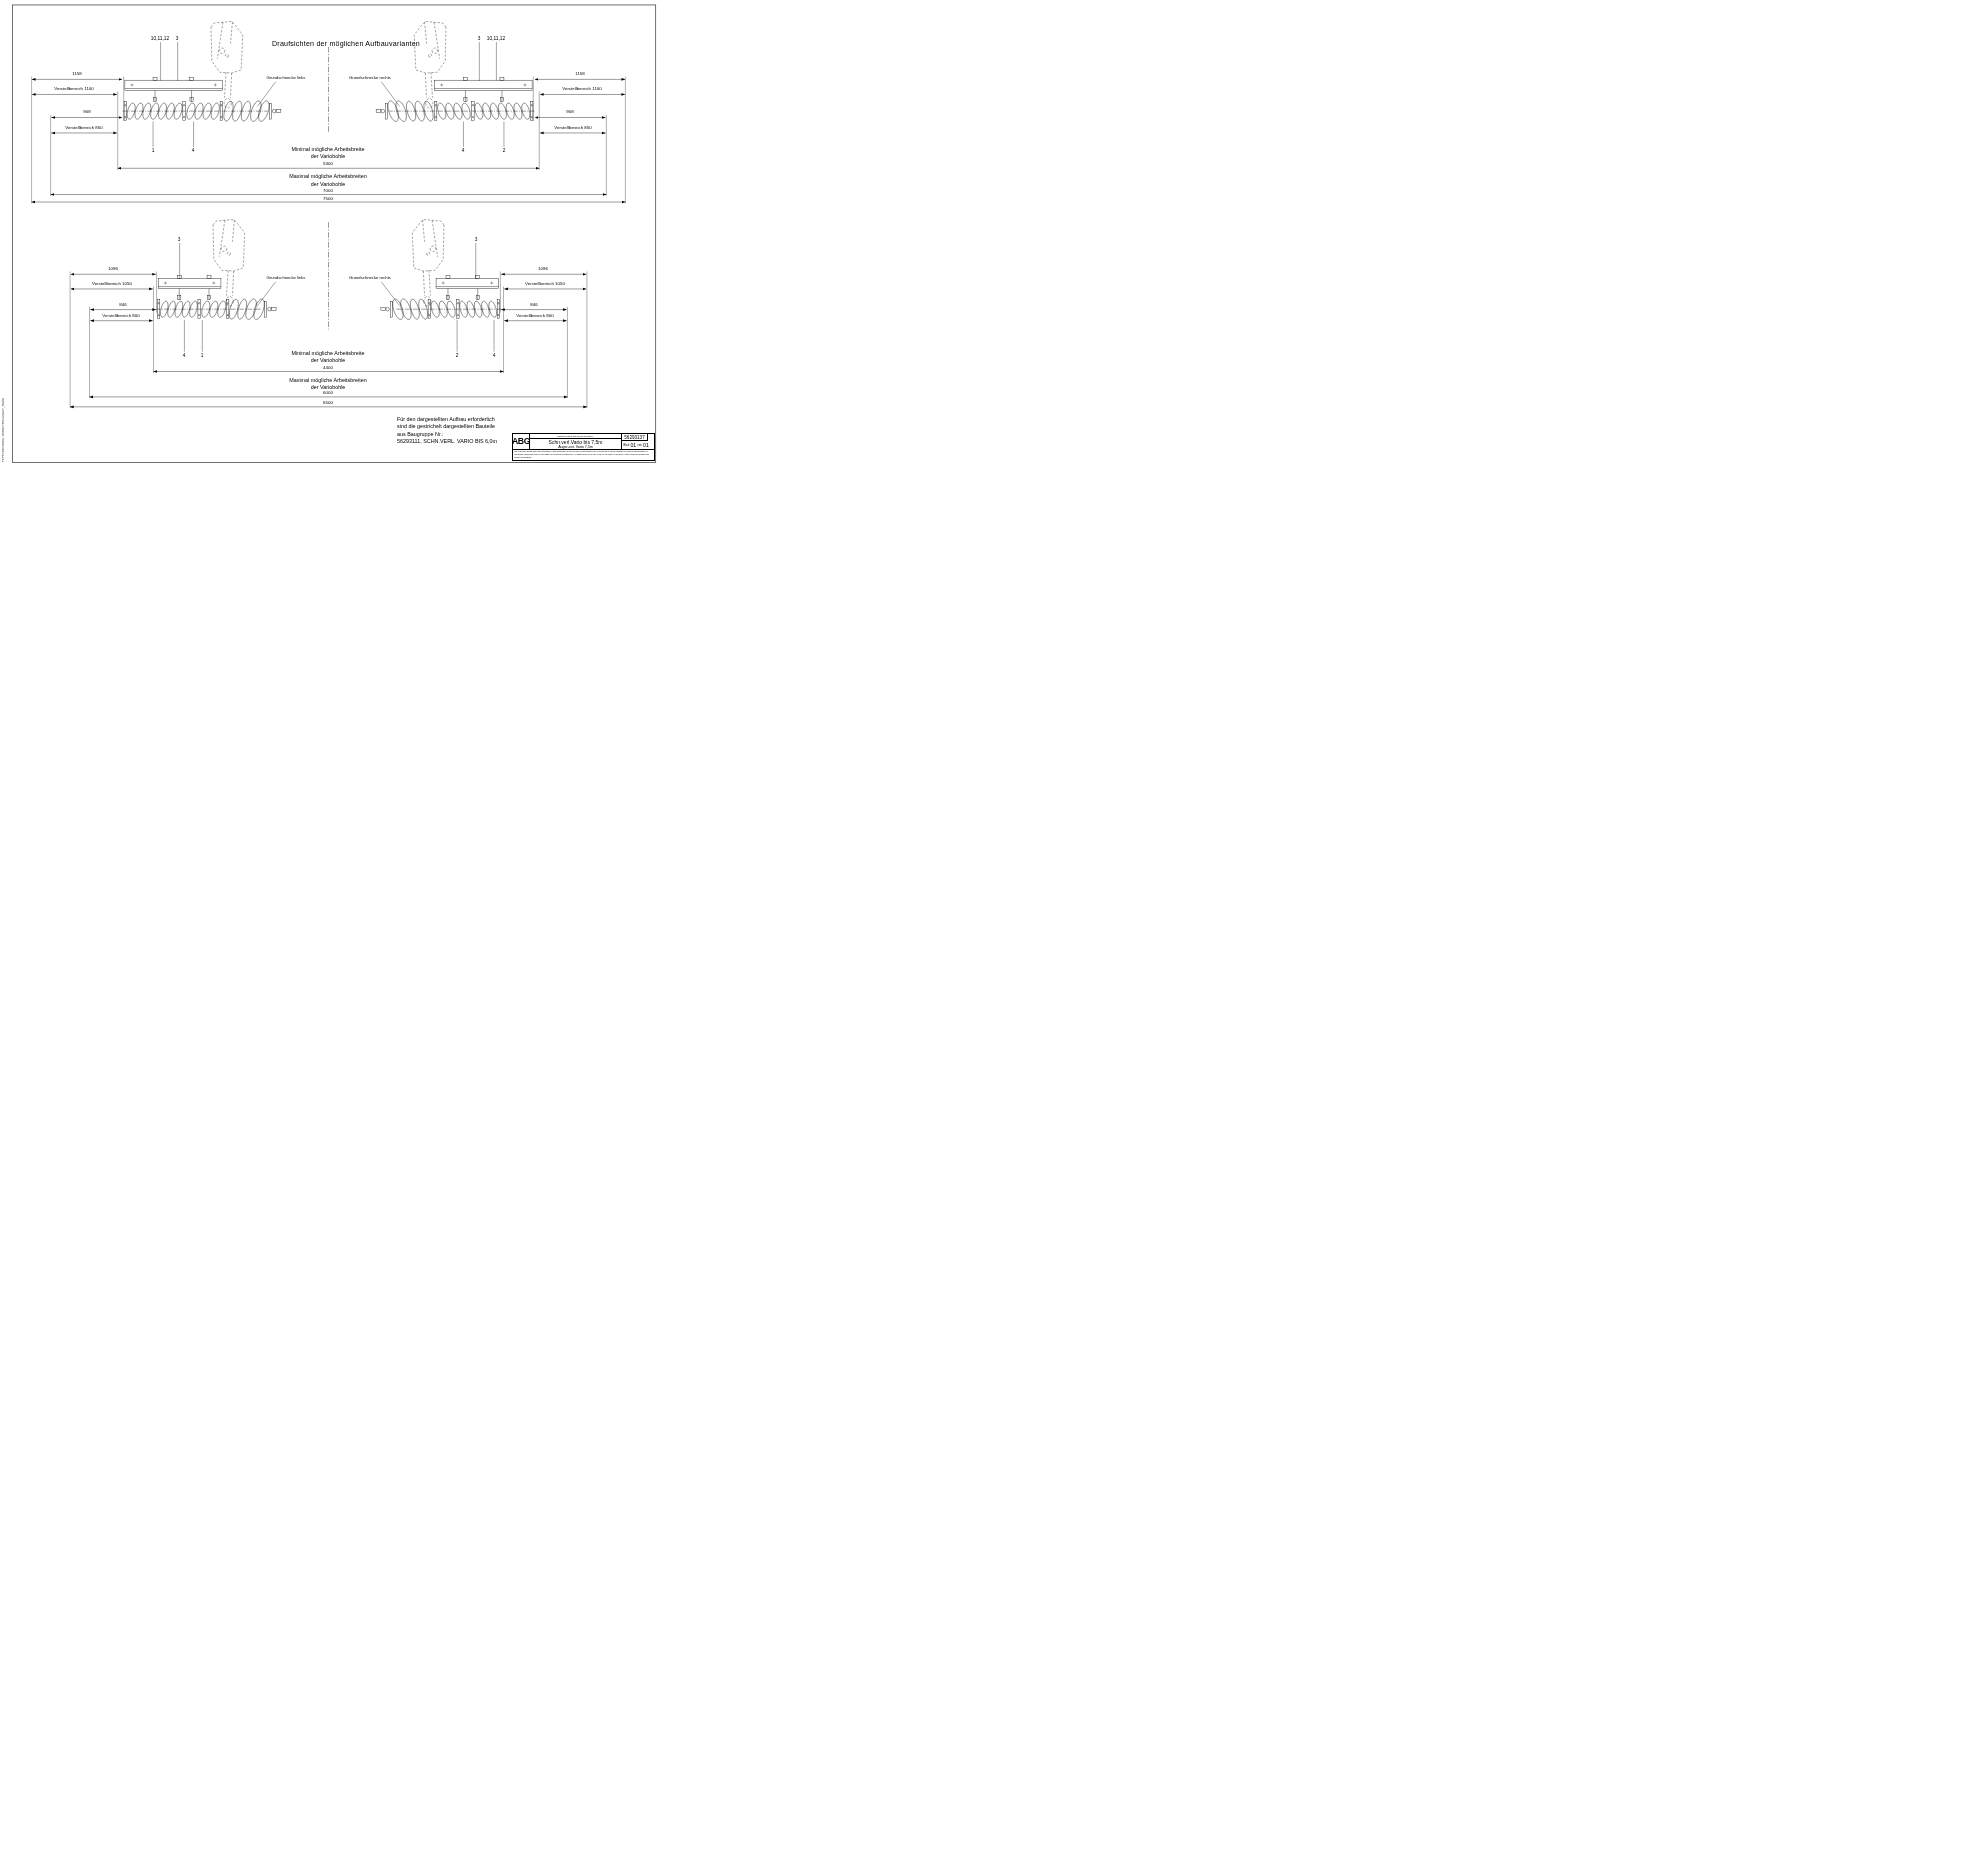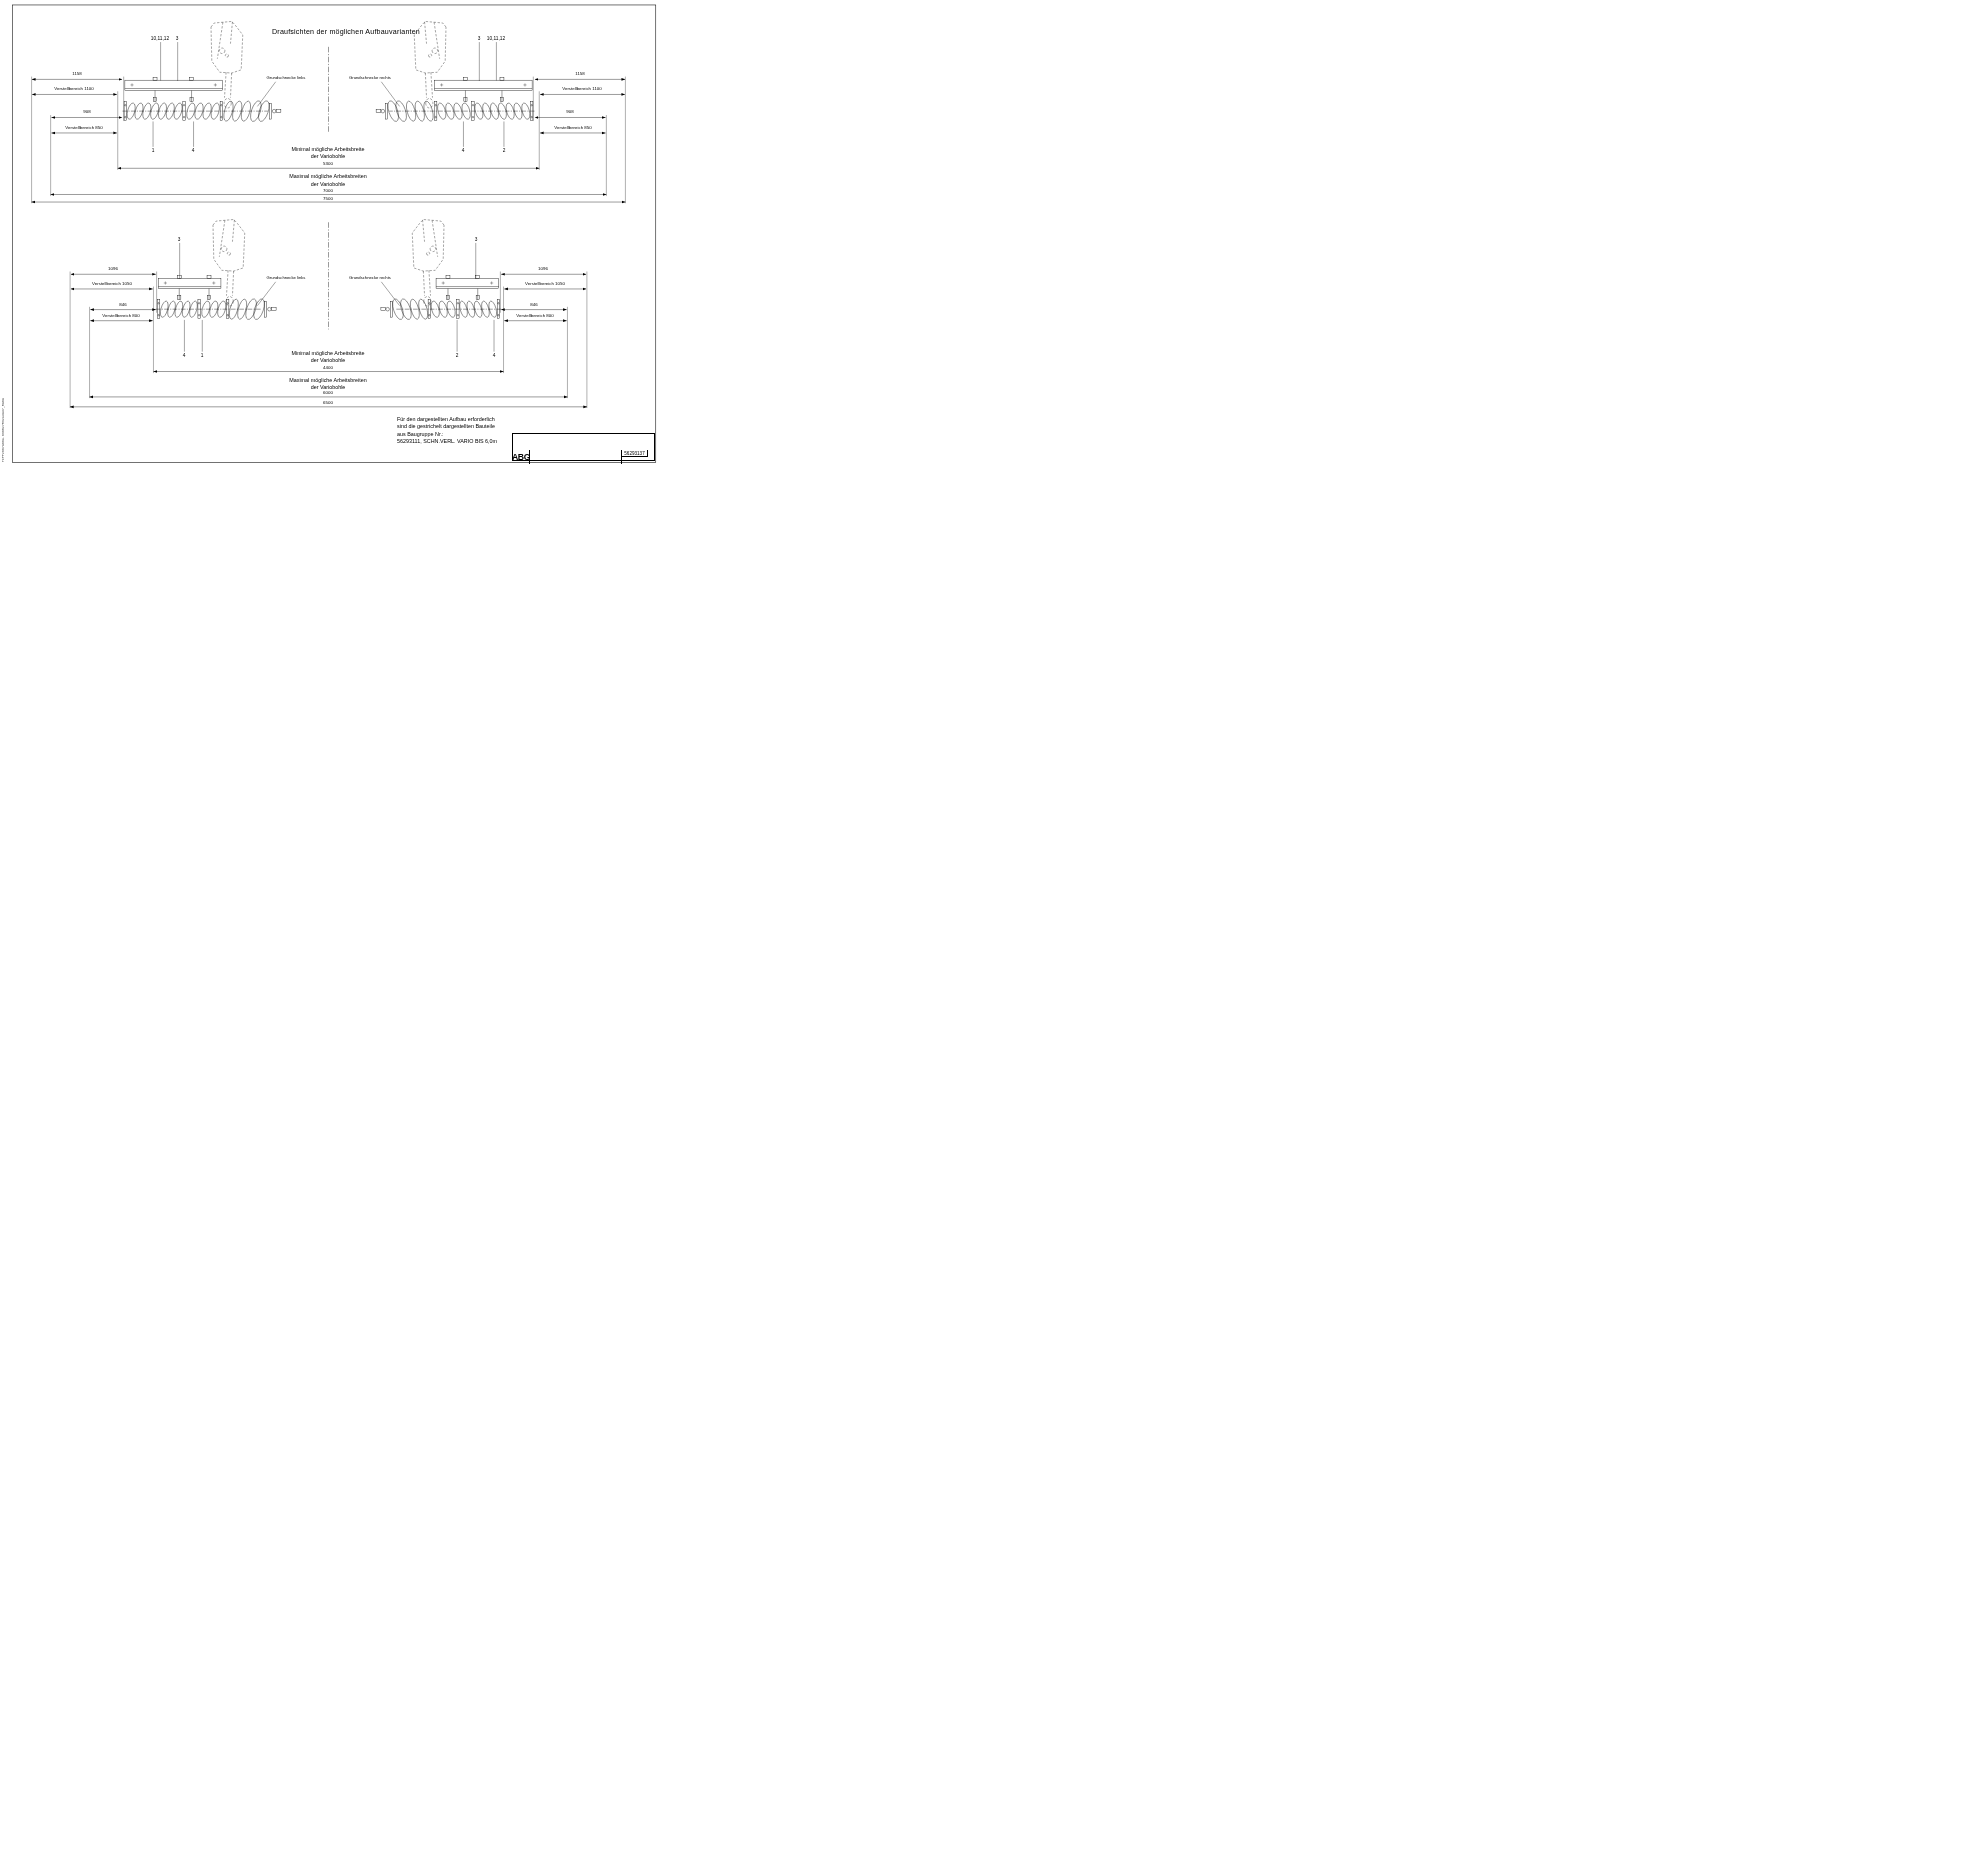--- a/index.html
+++ b/index.html
@@ -12,21 +12,21 @@
   .val{font-size:4.4px;}
   .callout{font-size:4.8px;}
   .gs{font-size:4.2px;}
   .pagetitle{font-size:7.1px;letter-spacing:0.2px;}
   .note{font-size:5.4px;}
   .vcode{font-size:3px;letter-spacing:0.2px;transform:rotate(-90deg);transform-origin:0 0;
          font-family:"Liberation Mono","DejaVu Sans Mono",monospace;color:#333;}
   svg{position:absolute;left:0;top:0;}
   
   #tb{position:absolute;left:512px;top:433px;width:143px;height:28px;border:0.8px solid #000;box-sizing:border-box;background:#fff;}
-  #tb *{box-sizing:border-box;margin-top:16px;}
+  #tb *{box-sizing:border-box;}
   .tb-abg{position:absolute;left:0;top:0;width:17px;height:14.7px;border-right:0.8px solid #000;
           display:flex;align-items:center;justify-content:center;
           font-weight:900;font-size:8.7px;letter-spacing:-0.4px;font-family:"Liberation Sans",sans-serif;}
   .tb-mid{position:absolute;left:17px;top:0;width:92px;height:14.7px;border-right:0.8px solid #000;}
   .tb-prot{position:absolute;left:0;top:0;width:100%;height:4.8px;border-bottom:0.6px solid #000;
            font-size:2.2px;display:flex;align-items:center;justify-content:center;}
   .tb-tit{position:absolute;left:0;top:4.8px;width:100%;height:10px;display:flex;flex-direction:column;align-items:center;justify-content:center;}
   .tb-tit .de{font-size:5px;}
   .tb-tit .en{font-size:3.6px;margin-top:0.4px;}
   .tb-num{position:absolute;left:109px;top:0;width:26px;height:7.1px;border-right:0.6px solid #000;border-bottom:0.6px solid #000;
@@ -333,21 +333,21 @@
             <circle cx="168" cy="-152" r="7"></circle>
             <circle cx="180" cy="-140" r="4"></circle>
             <line x1="178" y1="-98" x2="174" y2="-34"></line>
             <line x1="192" y1="-96" x2="189" y2="-34"></line>
             <ellipse cx="182" cy="-20" rx="9" ry="12"></ellipse>
           </g>
         </g>
     </g>
   </svg>
 
-  <div class="t c pagetitle" style="left:346px;top:29px">Draufsichten der möglichen Aufbauvarianten</div>
+  <div class="t c pagetitle" style="left:346px;top:41px">Draufsichten der möglichen Aufbauvarianten</div>
 
   <div class="t c dim" style="left:77px;top:72px">1158</div>
   <div class="t c dim" style="left:74px;top:87px">Verstellbereich 1100</div>
   <div class="t c dim" style="left:87px;top:110px">908</div>
   <div class="t c dim" style="left:84px;top:126px">Verstellbereich 850</div>
 
   <div class="t c dim" style="left:580px;top:72px">1158</div>
   <div class="t c dim" style="left:582px;top:87px">Verstellbereich 1100</div>
   <div class="t c dim" style="left:570px;top:110px">908</div>
   <div class="t c dim" style="left:573px;top:126px">Verstellbereich 850</div>

